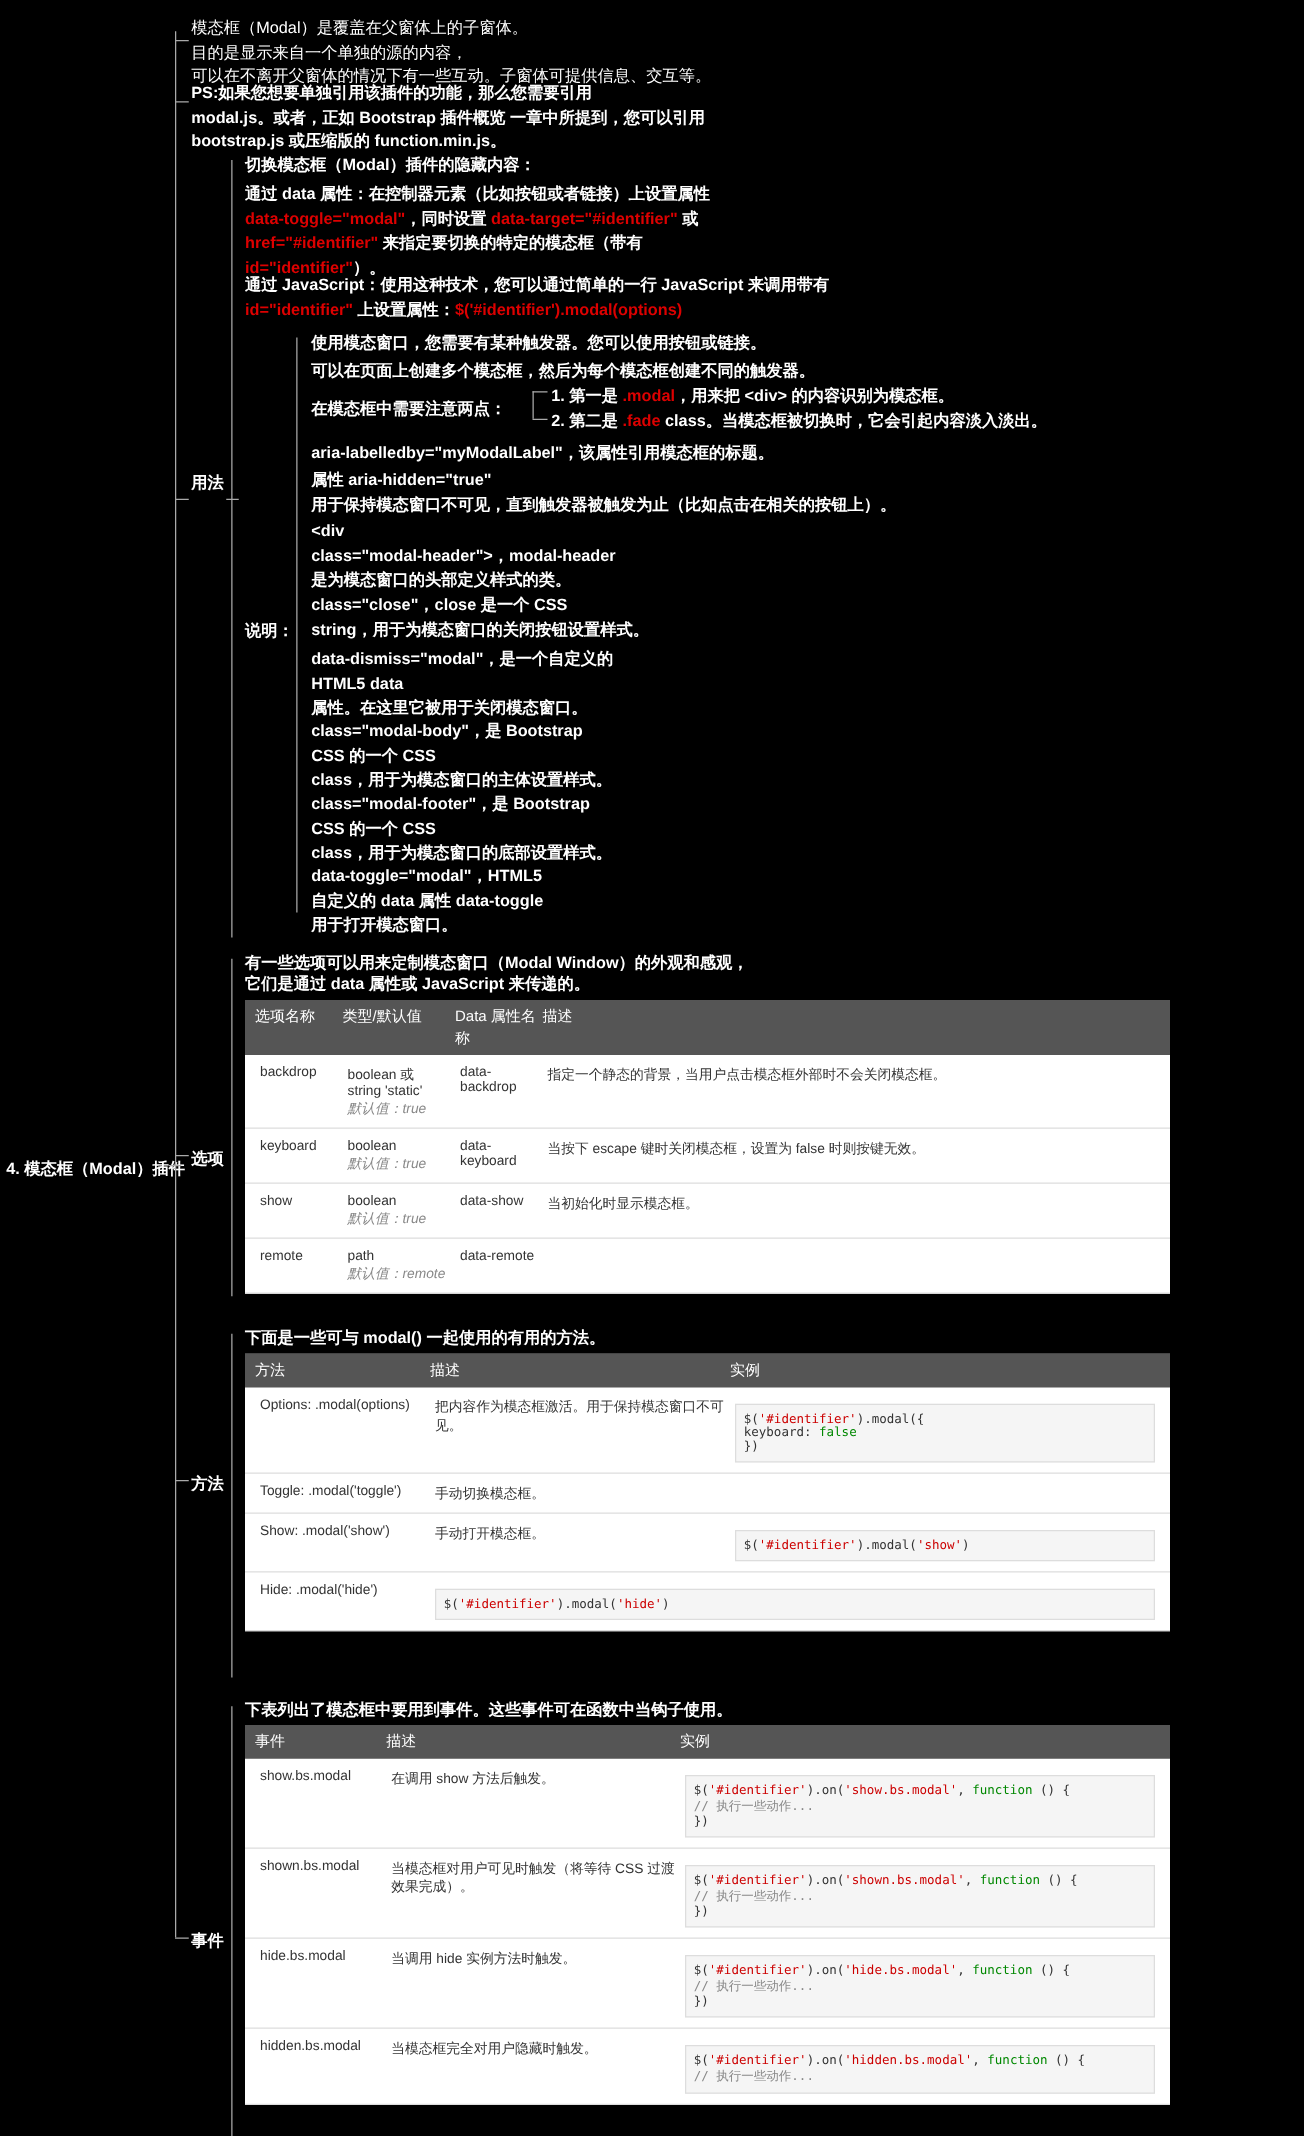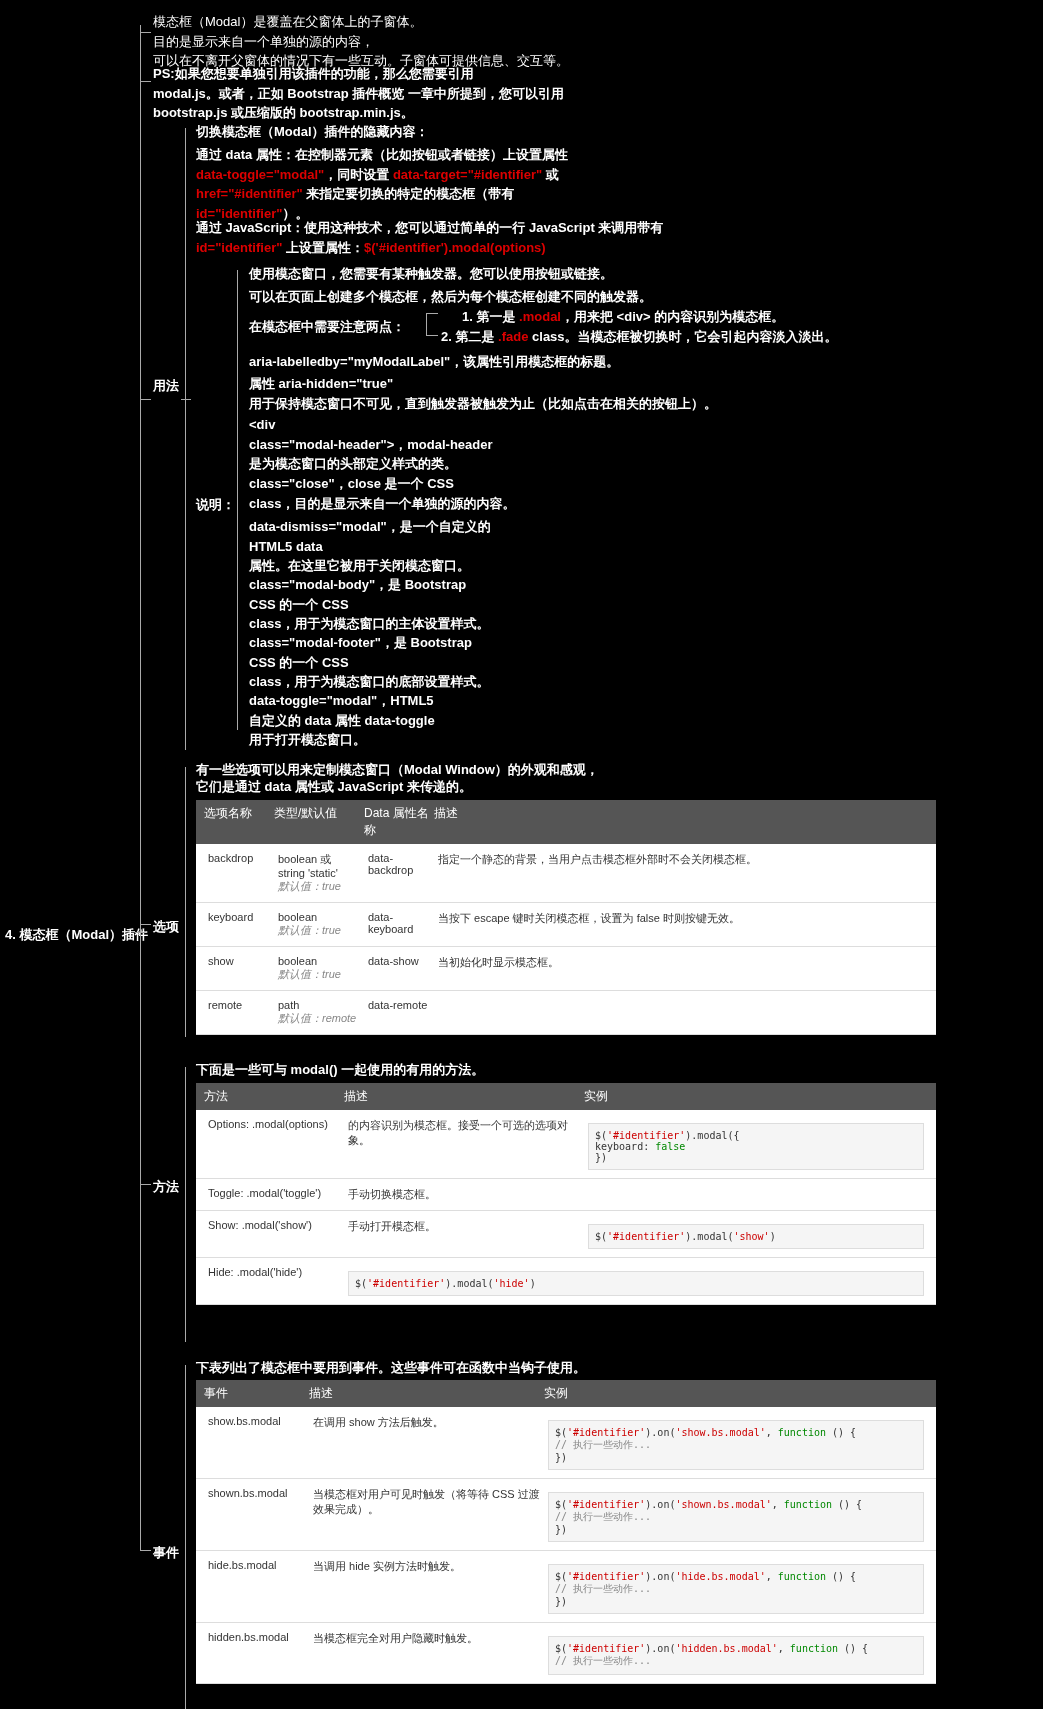--- a/index.html
+++ b/index.html
@@ -34,21 +34,21 @@
 
 <div class="node" style="left:153px; top:12px; width:420px;">
   <span>模态框（Modal）是覆盖在父窗体上的子窗体。</span><br>
   <span>目的是显示来自一个单独的源的内容，</span><br>
   <span>可以在不离开父窗体的情况下有一些互动。子窗体可提供信息、交互等。</span>
 </div>
 
 <div class="node" style="left:153px; top:64px; width:440px;">
   <span class="bold">PS:如果您想要单独引用该插件的功能，那么您需要引用 </span><br>
   <span class="bold">modal.js。或者，正如 Bootstrap 插件概览 一章中所提到，您可以引用 </span><br>
-  <span class="bold">bootstrap.js 或压缩版的 bootstrap.min.js。</span>
+  <span class="bold">bootstrap.js 或压缩版的 function.min.js。</span>
 </div>
 
 <div class="node bold" style="left:153px; top:376px;">用法</div>
 
 <div class="node bold" style="left:196px; top:122px;">切换模态框（Modal）插件的隐藏内容：</div>
 
 <div class="node" style="left:196px; top:145px; width:450px;">
   <span class="bold">通过 data 属性：在控制器元素（比如按钮或者链接）上设置属性</span><br>
   <span class="red">data-toggle="modal"</span><span class="bold">，同时设置 </span><span class="red">data-target="#identifier"</span><span class="bold"> 或 </span><br>
   <span class="red">href="#identifier"</span><span class="bold"> 来指定要切换的特定的模态框（带有</span><br>
@@ -59,21 +59,21 @@
   <span class="bold">通过 JavaScript：使用这种技术，您可以通过简单的一行 JavaScript 来调用带有 </span><br>
   <span class="red">id="identifier"</span><span class="bold"> 上设置属性：</span><span class="red">$('#identifier').modal(options)</span>
 </div>
 
 <div class="node bold" style="left:196px; top:495px;">说明：</div>
 
 <div class="node bold" style="left:249px; top:264px;">使用模态窗口，您需要有某种触发器。您可以使用按钮或链接。</div>
 <div class="node bold" style="left:249px; top:287px;">可以在页面上创建多个模态框，然后为每个模态框创建不同的触发器。</div>
 <div class="node bold" style="left:249px; top:317px;">在模态框中需要注意两点：</div>
 
-<div class="node" style="left:462px; top:307px;">
+<div class="node" style="left:441px; top:307px;">
   <span class="bold">1. 第一是 </span><span class="red">.modal</span><span class="bold">，用来把 &lt;div&gt; 的内容识别为模态框。</span>
 </div>
 <div class="node" style="left:441px; top:327px;">
   <span class="bold">2. 第二是 </span><span class="red">.fade</span><span class="bold"> class。当模态框被切换时，它会引起内容淡入淡出。</span>
 </div>
 
 <div class="node" style="left:249px; top:352px;">
   <span class="bold">aria-labelledby="myModalLabel"</span><span class="bold">，该属性引用模态框的标题。</span>
 </div>
 
@@ -83,21 +83,21 @@
 </div>
 
 <div class="node" style="left:249px; top:415px; width:400px;">
   <span class="bold">&lt;div</span><br>
   <span class="bold">class="modal-header"&gt;，modal-header</span><br>
   <span class="bold">是为模态窗口的头部定义样式的类。</span>
 </div>
 
 <div class="node" style="left:249px; top:474px; width:400px;">
   <span class="bold">class="close"，close 是一个 CSS</span><br>
-  <span class="bold">class，目的是显示来自一个单独的源的内容。</span>
+  <span class="bold">string，用于为模态窗口的关闭按钮设置样式。</span>
 </div>
 
 <div class="node" style="left:249px; top:517px; width:400px;">
   <span class="bold">data-dismiss="modal"，是一个自定义的</span><br>
   <span class="bold">HTML5 data</span><br>
   <span class="bold">属性。在这里它被用于关闭模态窗口。</span>
 </div>
 
 <div class="node" style="left:249px; top:575px; width:400px;">
   <span class="bold">class="modal-body"，是 Bootstrap</span><br>
@@ -161,21 +161,21 @@
 
 <div class="table-container" style="left:196px; top:1083px; width:740px;">
   <div class="table-header">
     <div class="cell" style="width:140px;">方法</div>
     <div class="cell" style="width:240px;">描述</div>
     <div class="cell" style="flex:1;">实例</div>
   </div>
   <div id="methods-rows">
       <div class="table-row">
     <div class="cell" style="width:140px;">Options: .modal(options)</div>
-    <div class="cell" style="width:240px;">的内容识别为模态框。接受一个可选的选项对象。</div>
+    <div class="cell" style="width:240px;">把内容作为模态框激活。用于保持模态窗口不可见。</div>
     <div class="cell" style="flex:1;">
           <div class="code-box">$(<span class="code-str">'#identifier'</span>).modal({<br>keyboard: <span class="code-func">false</span><br>})</div>
         </div>
   </div>
       <div class="table-row">
     <div class="cell" style="width:140px;">Toggle: .modal('toggle')</div>
     <div class="cell" style="width:240px;">手动切换模态框。</div>
   </div>
       <div class="table-row">
     <div class="cell" style="width:140px;">Show: .modal('show')</div>

